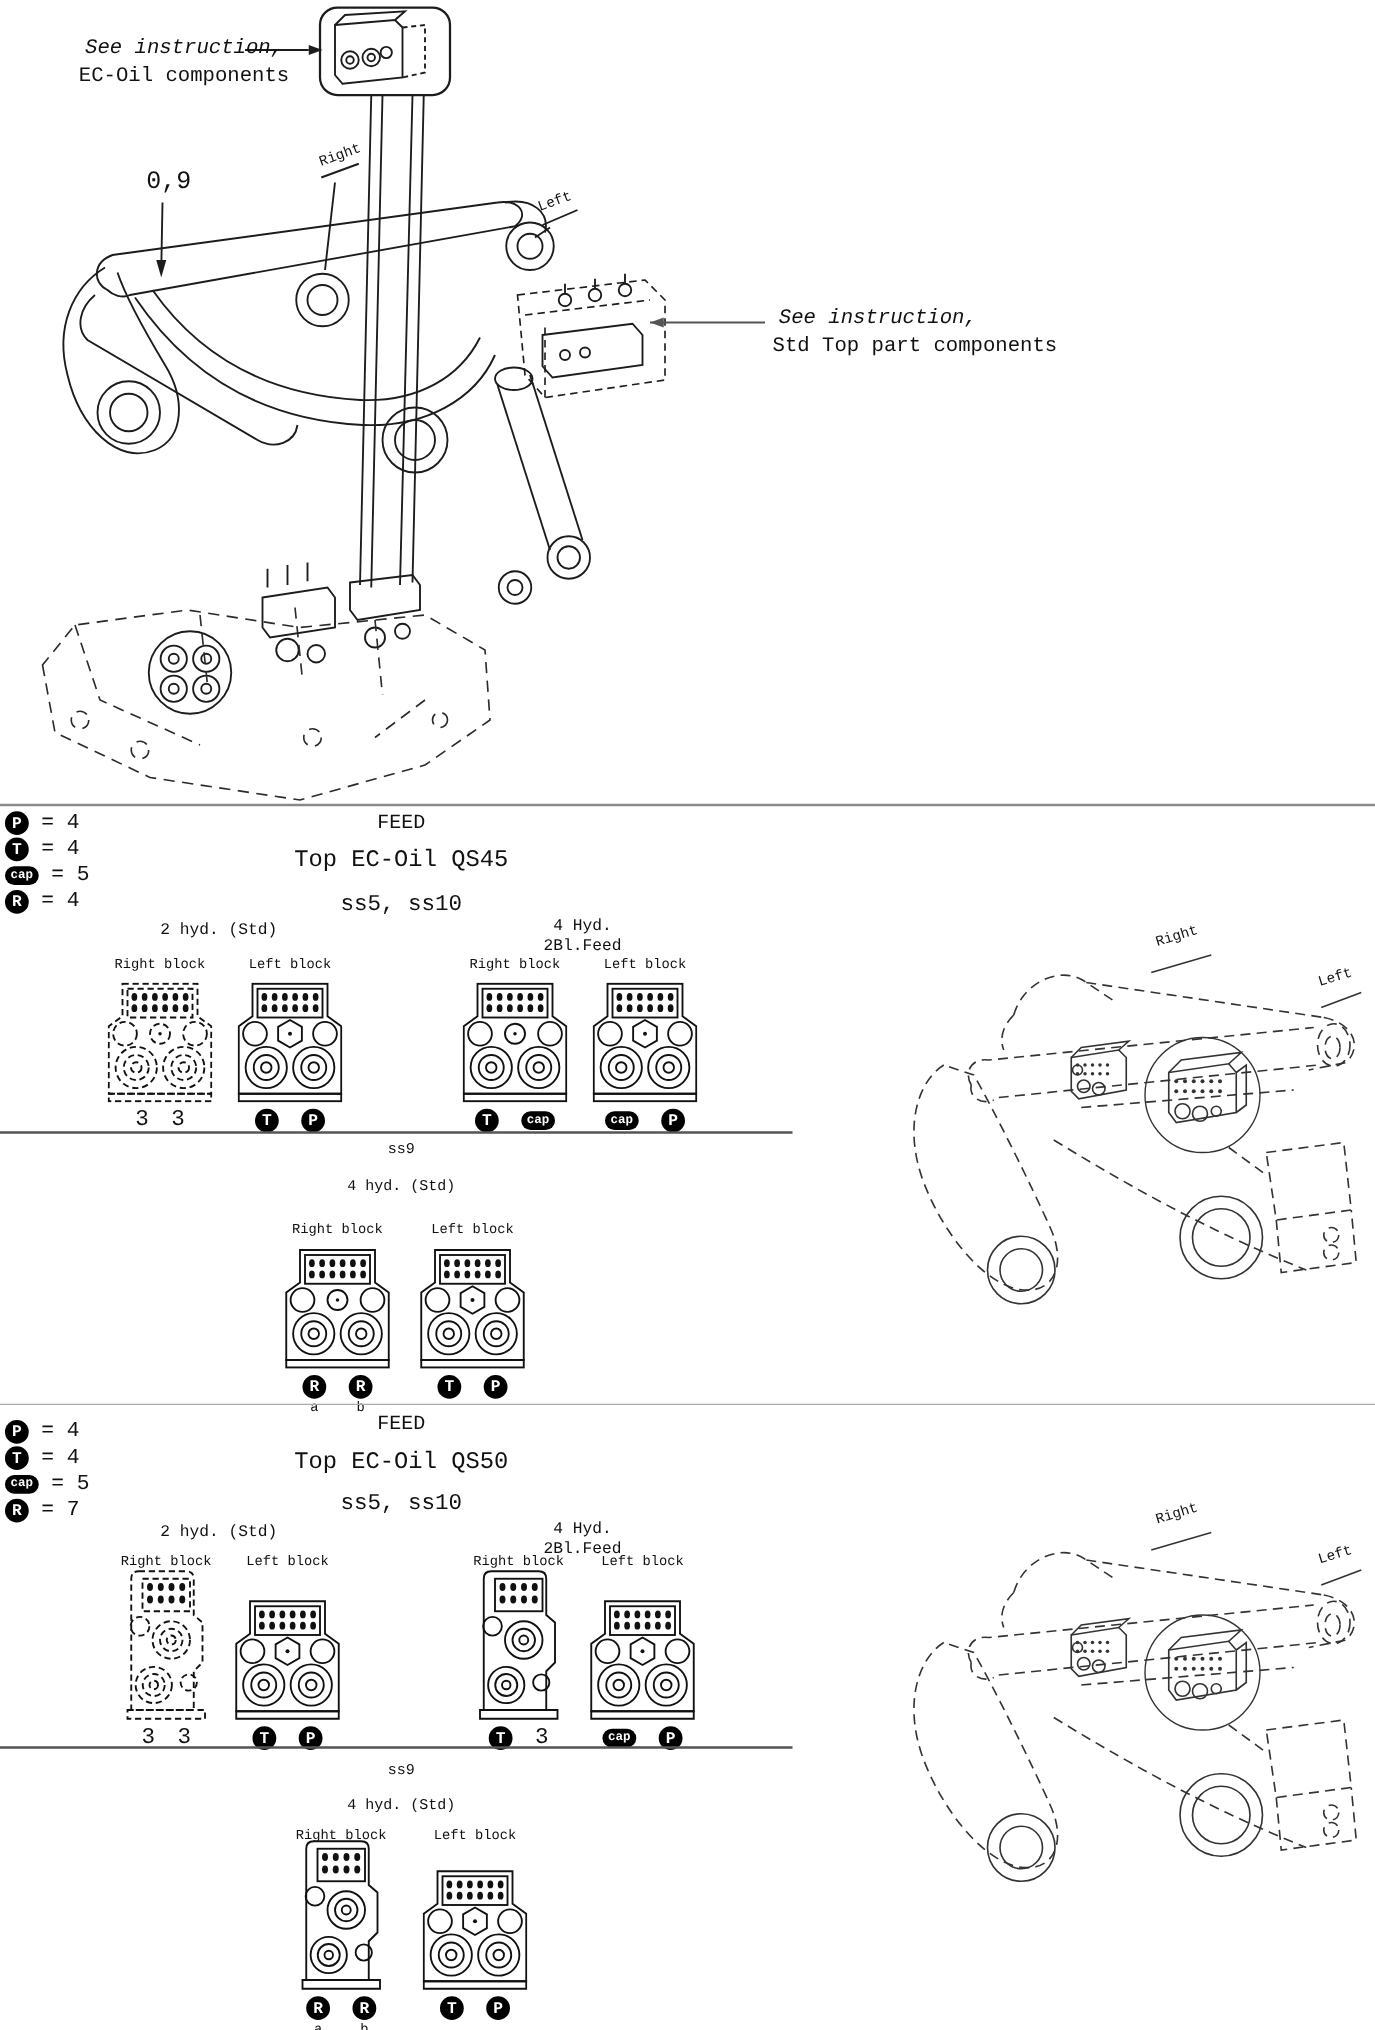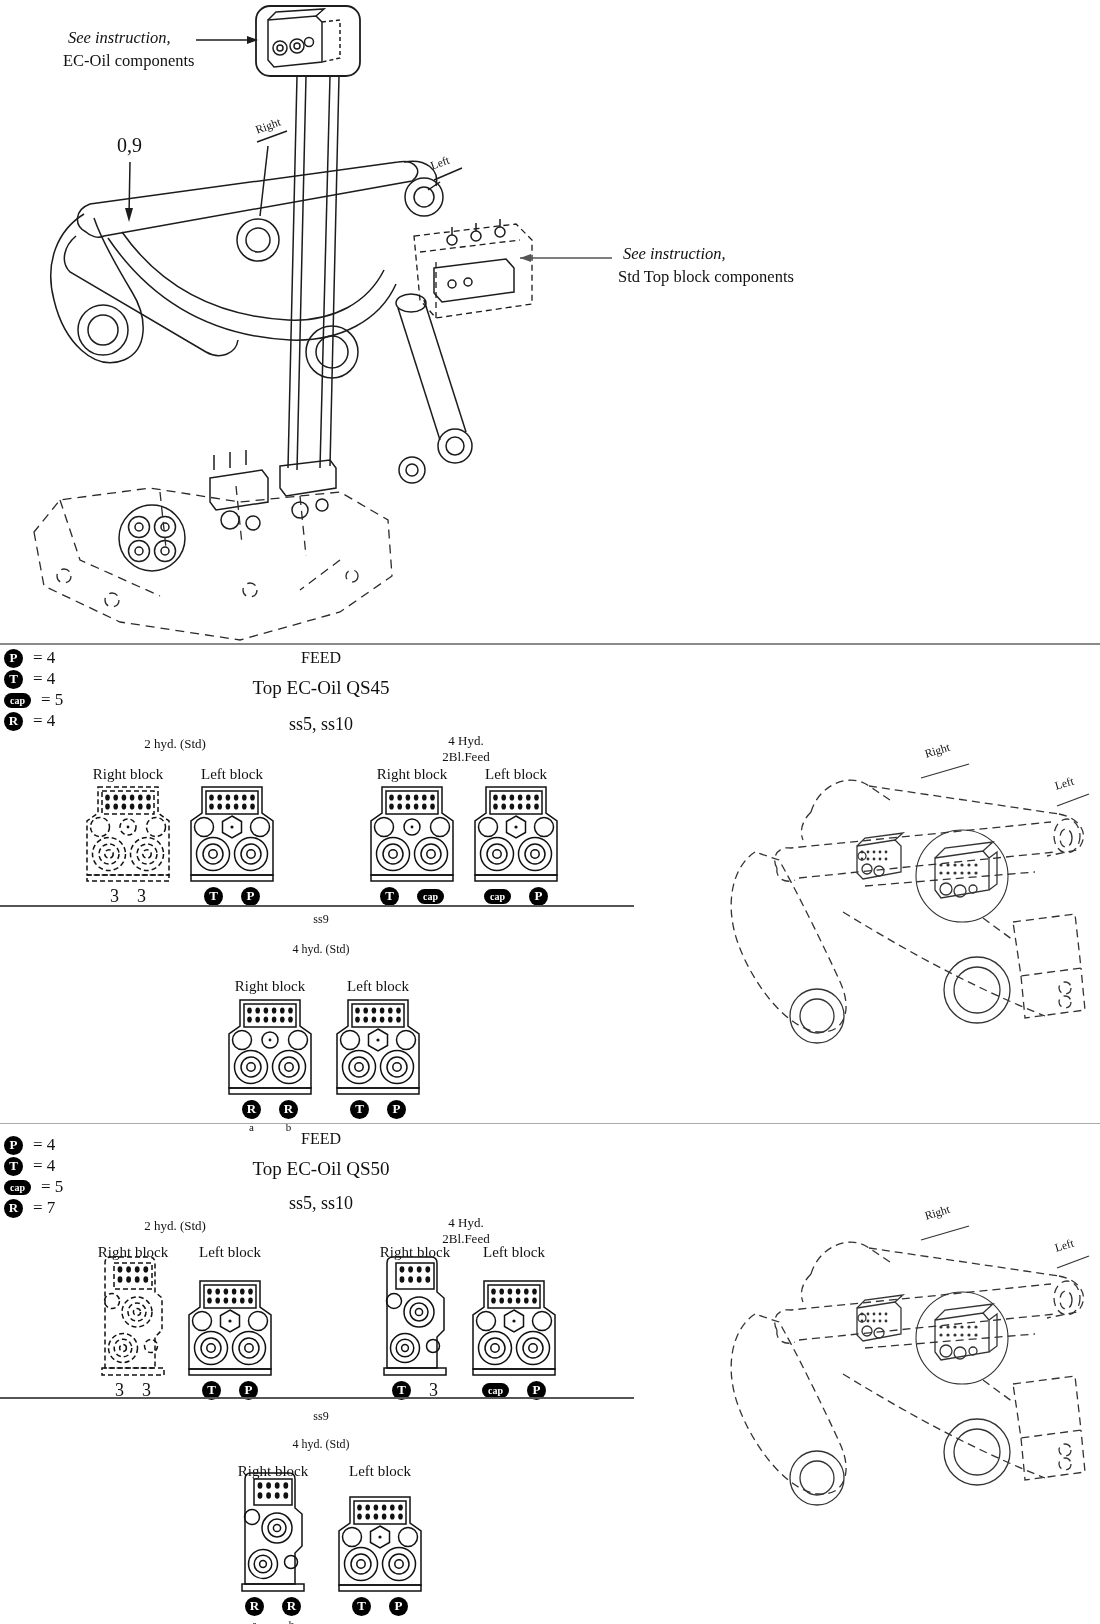--- a/index.html
+++ b/index.html
@@ -1,19 +1,19 @@
 <!DOCTYPE html>
 <html><head>
 <meta charset="utf-8">
 <style>
   * { margin:0; padding:0; box-sizing:border-box; }
   html,body { background:#fff; }
   #page {
     position:relative; width:1100px; height:1624px; background:#ffffff;
-    font-family:Liberation Serif, serif; color:#111; overflow:hidden;
+    font-family:Liberation Mono, monospace; color:#111; overflow:hidden;
   }
   .abs { position:absolute; }
   .centered { position:absolute; transform:translateX(-50%); white-space:nowrap; }
   .rot { position:absolute; transform-origin:left center; transform:rotate(-20deg); font-size:11.5px; white-space:nowrap; }
   .divider { position:absolute; left:0; }
   .d1 { top:643px; width:1100px; border-top:2px solid #8a8a8a; }
   .d2 { top:905px; width:634px; border-top:2px solid #555; }
   .d3 { top:1123px; width:1100px; border-top:1px solid #aaa; }
   .d4 { top:1397px; width:634px; border-top:2px solid #555; }
 
@@ -39,21 +39,21 @@
   .cap-badge {
     min-width:27px; height:15px; border-radius:8px; background:#000; color:#fff;
     font-size:10px; font-weight:bold; display:flex; align-items:center; justify-content:center;
     padding:0 3px; flex:0 0 auto;
   }
   .plain-mark { font-size:18px; }
 
   .block-pair { position:absolute; display:flex; }
   .block-col { position:relative; display:flex; flex-direction:column; align-items:center; justify-content:flex-end; }
   .block-col.wide { width:84px; } .block-col.tall { width:66px; }
-  .block-label { position:absolute; top:0; left:50%; transform:translateX(-50%); font-size:15px; white-space:nowrap; }
+  .block-label { position:absolute; top:0; left:50%; transform:translateX(-50%); font-size:11px; white-space:nowrap; }
   .markers { display:flex; gap:18px; height:24px; align-items:center; justify-content:center; margin-top:2px; }
   .marker { position:relative; display:flex; align-items:center; justify-content:center; }
   .marker .sub { position:absolute; top:21px; left:50%; transform:translateX(-50%); font-size:11px; }
 
   .side-wrap { position:absolute; left:715px; width:380px; height:365px; }
   .side-right { left:210px; top:22px; }
   .side-left  { left:340px; top:54px; }
 </style>
 </head>
 <body>
@@ -172,21 +172,21 @@
 
   <div class="abs callout" style="left:63px;top:26px">
     <div class="l1">See instruction,</div>
     <div class="l2">EC-Oil components</div>
   </div>
   <div class="abs fs-ref" style="left:117px;top:134px">0,9</div>
   <span class="rot" style="left:256px;top:124px">Right</span>
   <span class="rot" style="left:431px;top:160px">Left</span>
   <div class="abs callout" style="left:618px;top:242px">
     <div class="l1">See instruction,</div>
-    <div class="l2">Std Top block components</div>
+    <div class="l2">Std Top part components</div>
   </div>
 
   <div class="divider d1"></div>
 
   <div class="legend" style="top:649px">
     <div class="legend-row">
       <span class="badge">P</span>
         <span class="legend-val">= 4</span>
     </div>
     <div class="legend-row">

